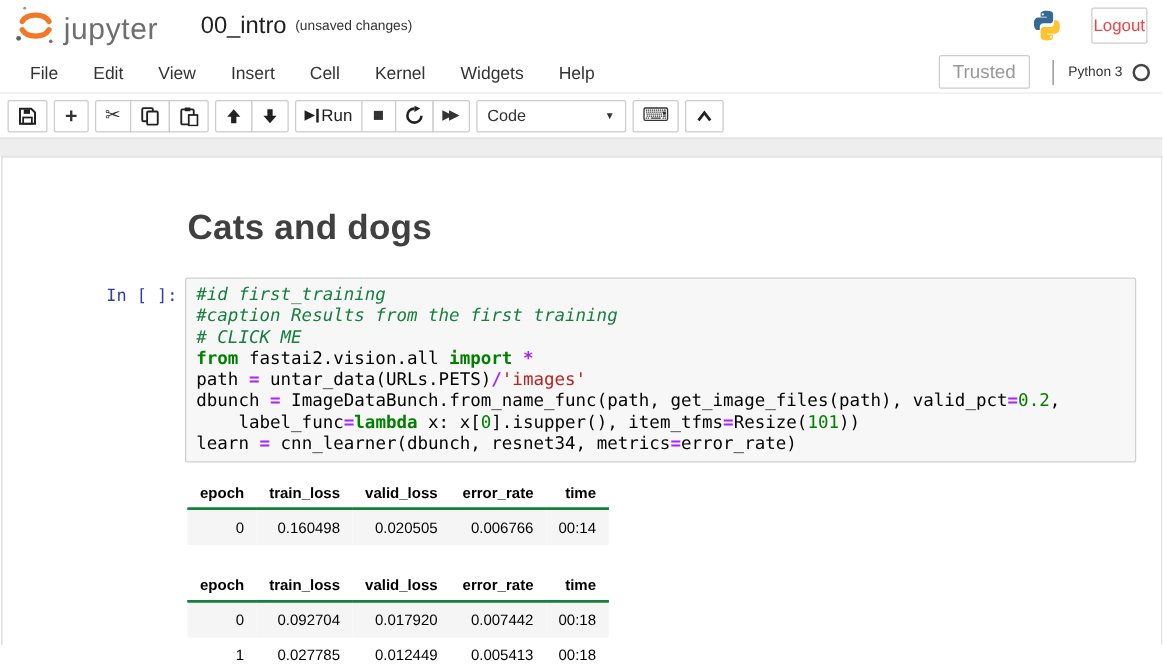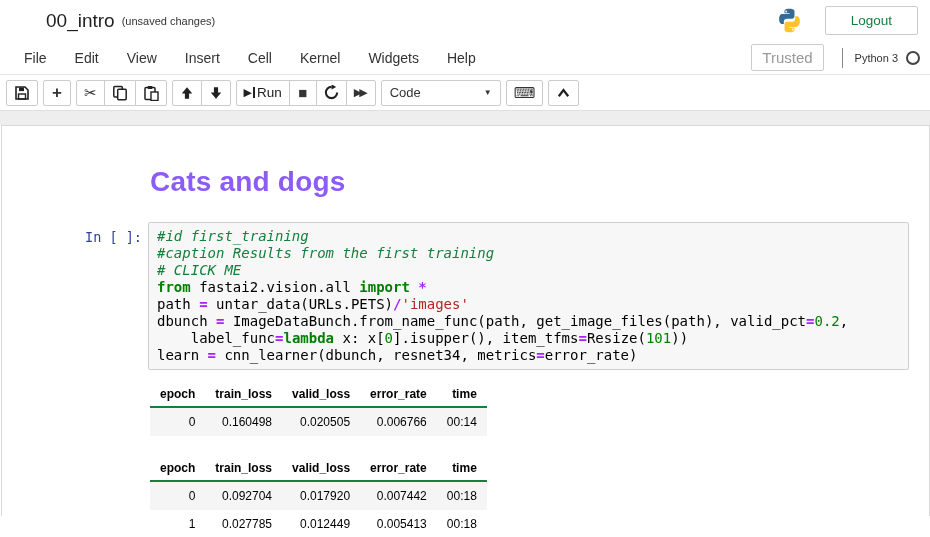--- a/index.html
+++ b/index.html
@@ -7,22 +7,22 @@
               font-family:"Liberation Sans", sans-serif; }
 
   
   .hdr { height:41px; display:flex; align-items:center; padding:0 12px; background:#fff; }
   .logo { display:flex; align-items:flex-end; cursor:pointer; }
   .logo-word { font-size:24px; color:#6e6e6e; letter-spacing:.5px; margin-left:6px; line-height:26px; }
   .nb-title { margin-left:34px; font-size:19px; color:#1f1f1f; cursor:pointer; }
   .autosave { margin-left:7px; font-size:11px; color:#333; }
   .hdr-right { margin-left:auto; display:flex; align-items:center; }
   .py-logo { margin-right:22px; }
-  .logout { border:1px solid #ccc; background:#fff; border-radius:2px; padding:6px 25px;
-            font-size:13.5px; color:#15803d; cursor:pointer; }
+  .logout { border:1px solid #ccc; background:#fff; border-radius:2px; padding:6px 1px;
+            font-size:13.5px; color:#ef4444; cursor:pointer; }
 
   
   .menubar { height:34px; display:flex; align-items:center; padding:0 10px;
              border-bottom:1px solid #e7e7e7; background:#fff; }
   .menu-item { font-size:14px; color:#333; padding:7px 14px; cursor:pointer; }
   .menubar-right { margin-left:auto; display:flex; align-items:center; }
   .trusted { border:1px solid #ccc; border-radius:2px; color:#999; font-size:15px;
              padding:4px 10px; background:#fff; }
   .vsep { width:1px; height:20px; background:#888; margin:0 12px 0 18px; }
   .kernel-name { font-size:11px; color:#333; }
@@ -52,21 +52,21 @@
              font-size:13px; color:#333; cursor:pointer; }
   .caret { font-size:8px; color:#333; }
 
   
   .bgstrip { height:15px; background:#eee; border-top:1px solid #dedede; }
   .container { background:#fff; border:1px solid #d9d9d9; border-bottom:none; margin:0 0 0 1px;
                height:391px; padding:40px 20px 0 83px; }
 
   
   .md-cell { margin-left:65px; margin-bottom:24px; }
-  .md-cell h1 { font-size:28px; font-weight:bold; color:#8b5cf6; letter-spacing:.2px;
+  .md-cell h1 { font-size:28px; font-weight:bold; color:#404040; letter-spacing:.2px;
                 font-family:"Liberation Sans", sans-serif; }
   .cell { display:flex; align-items:flex-start; }
   .prompt { width:63px; flex:none; font-family:"DejaVu Sans Mono","Liberation Mono",monospace;
             font-size:13.5px; color:#303F9F; padding-top:7px; white-space:pre; }
   .input-area { flex:1; border:1px solid #cfcfcf; background:#f7f7f7; border-radius:2px;
                 padding:5px 8px; max-width:763px; cursor:text; }
   .cm-line { font-family:"DejaVu Sans Mono","Liberation Mono",monospace; font-size:14px;
              line-height:17px; color:#000; white-space:pre; }
   .tok-com { color:#15803d; font-style:italic; }
   .tok-kw  { color:#008000; font-weight:bold; }
@@ -85,20 +85,30 @@
   table.df th:nth-child(1), table.df td:nth-child(1) { min-width:46px; }
   table.df th:nth-child(2), table.df td:nth-child(2) { min-width:64px; }
   table.df th:nth-child(3), table.df td:nth-child(3) { min-width:64px; }
   table.df th:nth-child(4), table.df td:nth-child(4) { min-width:64px; }
   table.df th:nth-child(5), table.df td:nth-child(5) { min-width:40px; }
 </style>
 </head>
 <body>
 
 <div class="hdr">
+  <div class="logo">
+    <svg width="33" height="33" viewBox="0 0 34 34">
+      <path d="M6 20.5 a12 8.5 0 0 0 22 0" fill="none" stroke="#F37726" stroke-width="4.4" stroke-linecap="round"></path>
+      <path d="M6 13.5 a12 8.5 0 0 1 22 0" fill="none" stroke="#F37726" stroke-width="4.4" stroke-linecap="round"></path>
+      <circle cx="8" cy="2.6" r="1.2" fill="#989798"></circle>
+      <circle cx="3" cy="27.5" r="2" fill="#616262"></circle>
+      <circle cx="29.5" cy="30" r="1.5" fill="#757575"></circle>
+    </svg>
+    <span class="logo-word">jupyter</span>
+  </div>
   <span class="nb-title">00_intro</span>
   <span class="autosave">(unsaved changes)</span>
   <div class="hdr-right">
     <svg class="py-logo" width="27" height="27" viewBox="0 0 32 32">
       <path d="M15.9 2c-6.2 0-5.8 2.7-5.8 2.7v2.8h5.9v.9H7.7S3.7 8 3.7 14.2c0 6.2 3.5 6 3.5 6h2.1v-2.9s-.1-3.5 3.4-3.5h5.9s3.3.1 3.3-3.2V5.2S22.4 2 15.9 2z" fill="#366994"></path>
       <circle cx="12.1" cy="5.3" r="1.1" fill="#fff"></circle>
       <path d="M16.1 30c6.2 0 5.8-2.7 5.8-2.7v-2.8H16v-.9h8.3s4-.4 4-6.6c0-6.2-3.5-6-3.5-6h-2.1v2.9s.1 3.5-3.4 3.5h-5.9s-3.3-.1-3.3 3.2v5.4s-.5 4 6 4z" fill="#FFC331"></path>
       <circle cx="19.9" cy="26.7" r="1.1" fill="#fff"></circle>
     </svg>
     <button class="logout">Logout</button>

